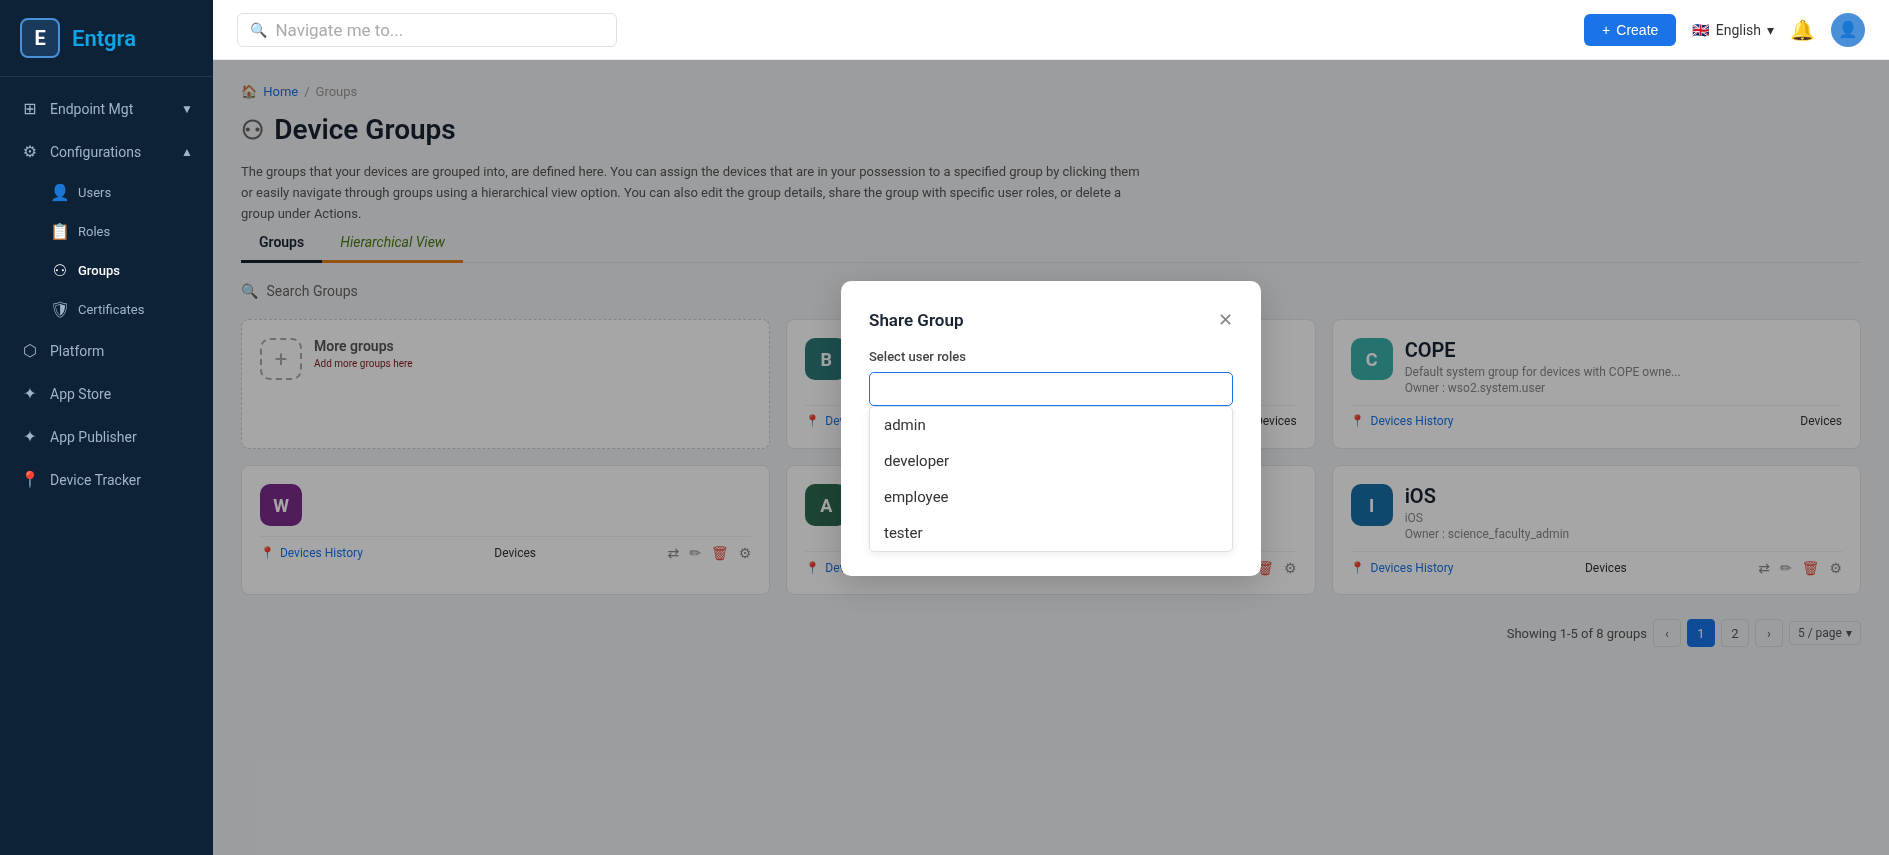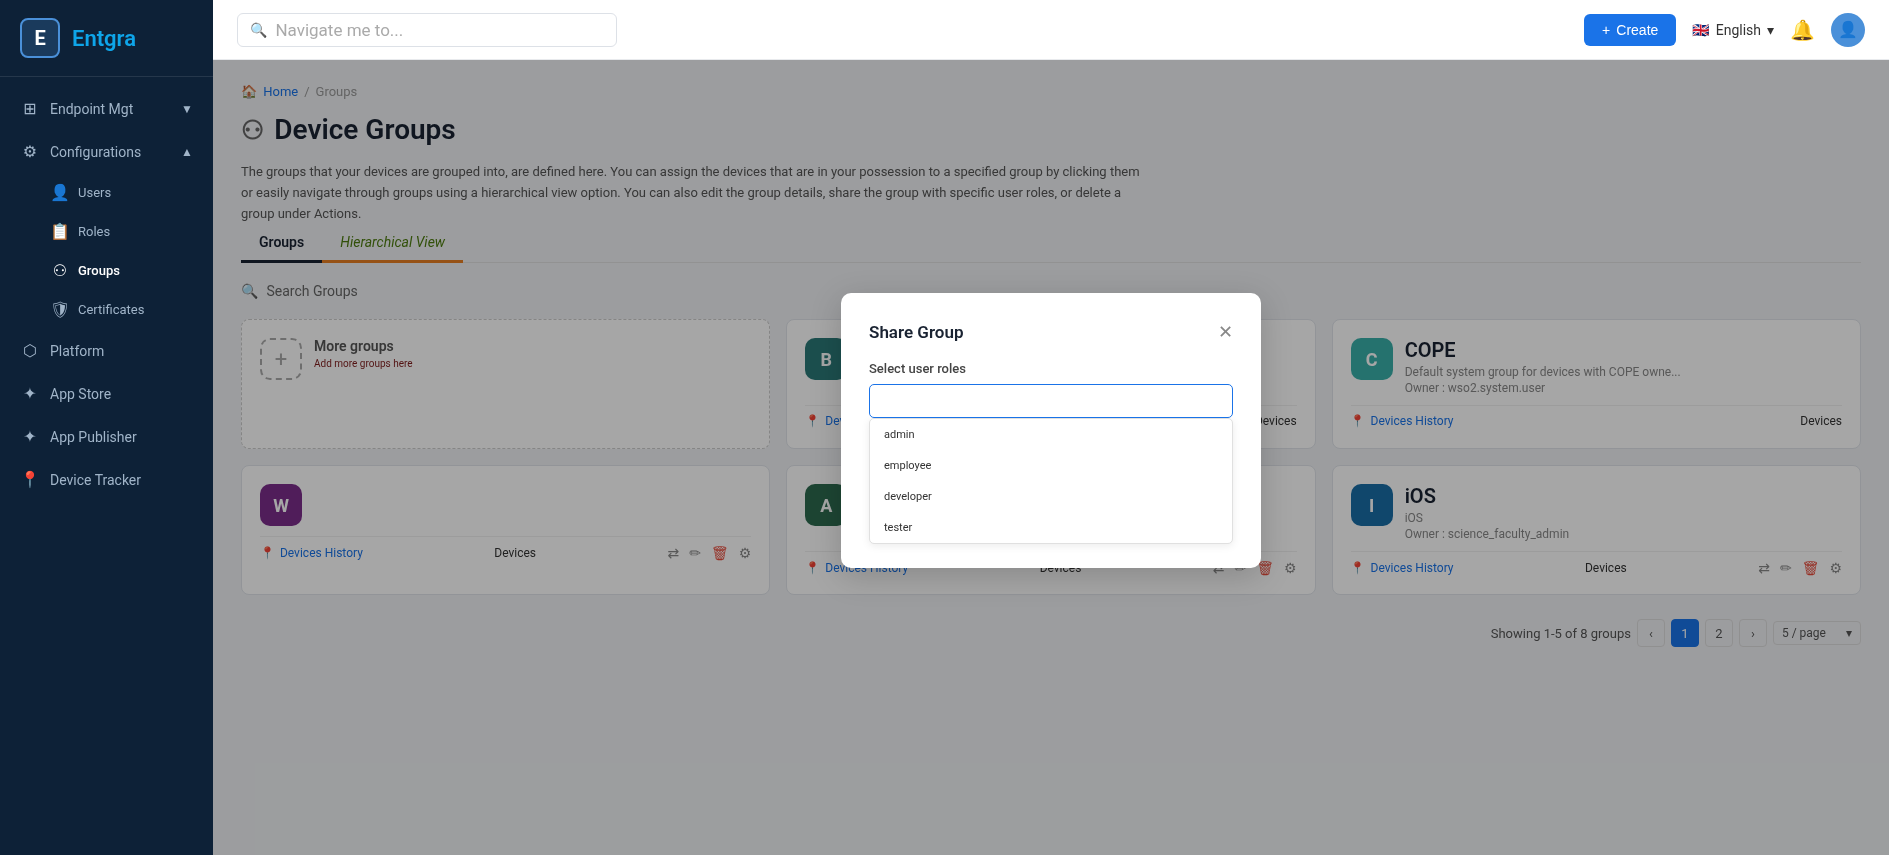--- a/index.html
+++ b/index.html
@@ -321,21 +321,21 @@
     }
     .page-btn.active { background: #1a73e8; color: #fff; border-color: #1a73e8; }
     .per-page {
       border: 1px solid #ddd;
       border-radius: 4px;
       padding: 4px 8px;
       font-size: 12px;
       cursor: pointer;
       display: flex;
       align-items: center;
-      gap: 20px;
+      gap: 4px;
     }
 
     
     .overlay {
       position: absolute;
       top: 0; left: 0; right: 0; bottom: 0;
       background: rgba(0,0,0,0.35);
       z-index: 10;
     }
 
@@ -388,21 +388,21 @@
     .dropdown-list {
       border: 1px solid #e0e0e0;
       border-radius: 5px;
       background: #fff;
       margin-top: 0;
       overflow: hidden;
       box-shadow: 0 2px 8px rgba(0,0,0,0.08);
     }
     .dropdown-item {
       padding: 9px 14px;
-      font-size: 11px;
+      font-size: 15px;
       color: #333;
       cursor: pointer;
     }
   </style>
 </head>
 <body>
 
 <div class="sidebar">
   <div class="sidebar-logo">
     <div class="logo-box">E</div>
@@ -646,20 +646,20 @@
 
     <div class="modal">
       <div class="modal-header">
         <span class="modal-title">Share Group</span>
         <button class="modal-close">✕</button>
       </div>
       <div class="modal-label">Select user roles</div>
       <input class="modal-input" type="text" value="" style="">
       <div class="dropdown-list">
         <div class="dropdown-item">admin</div>
+        <div class="dropdown-item">developer</div>
         <div class="dropdown-item">employee</div>
-        <div class="dropdown-item">developer</div>
         <div class="dropdown-item">tester</div>
       </div>
     </div>
 
   </div>
 </div>
 
 </body></html>

